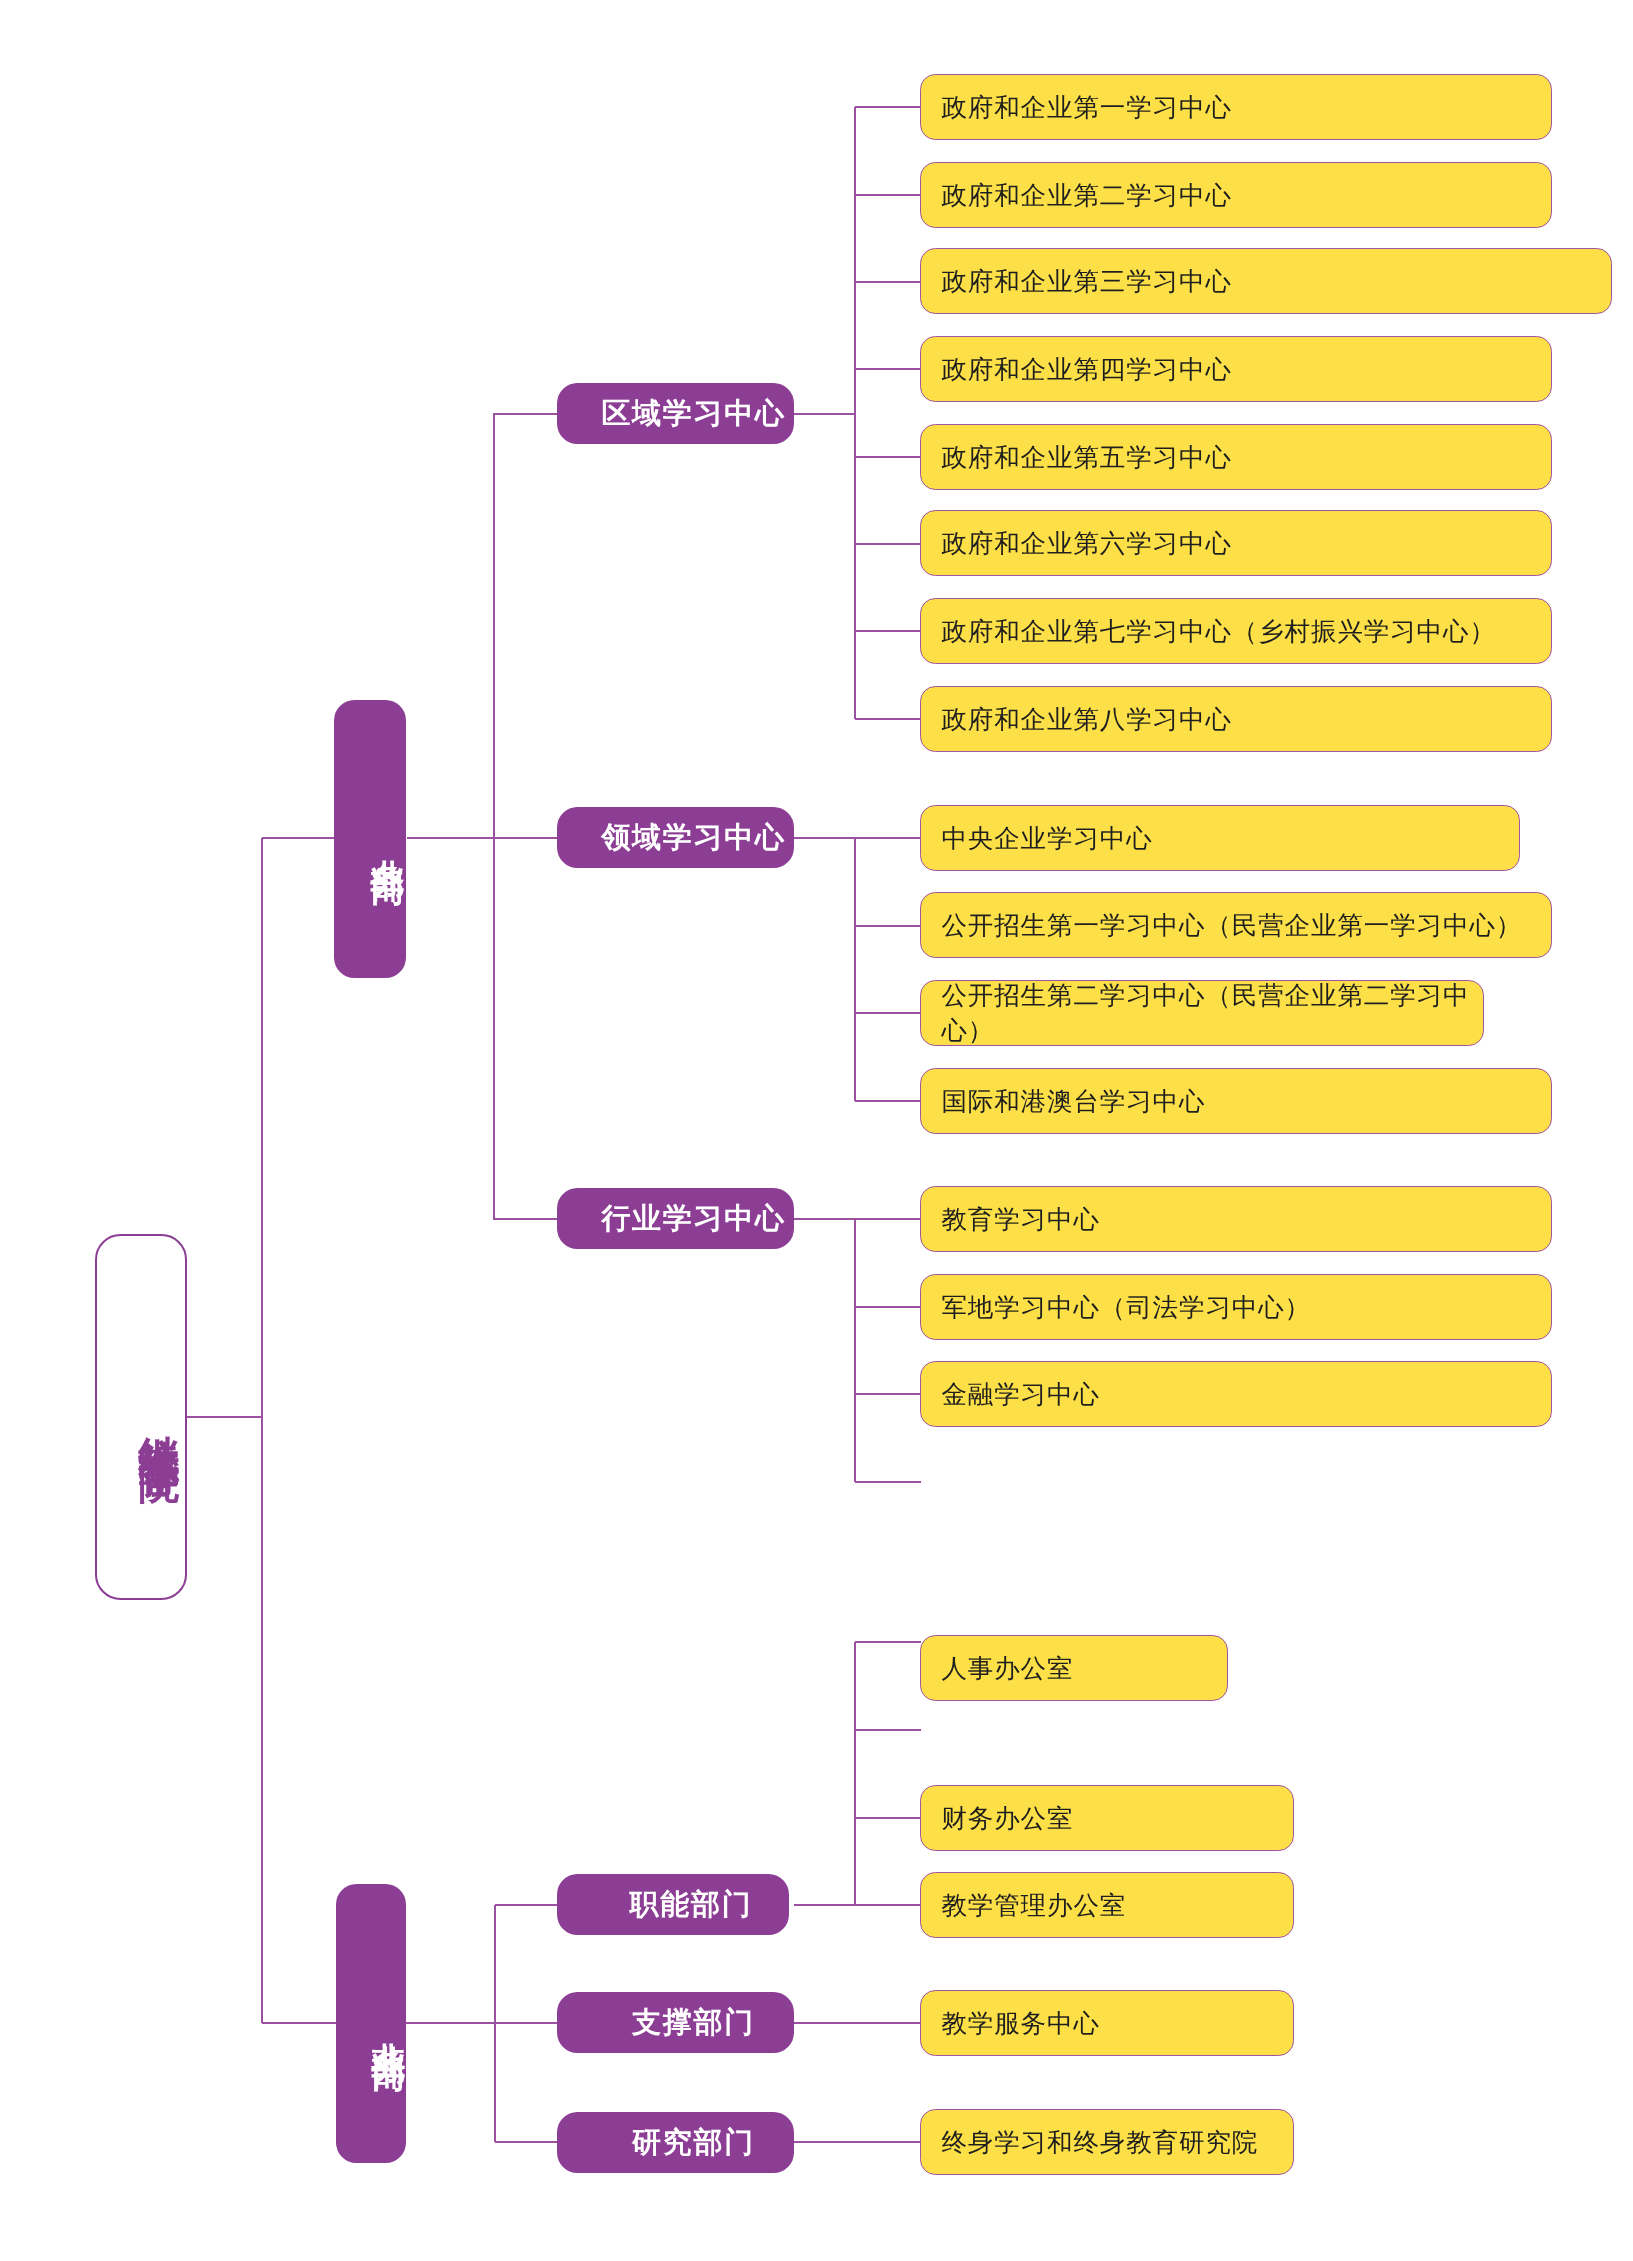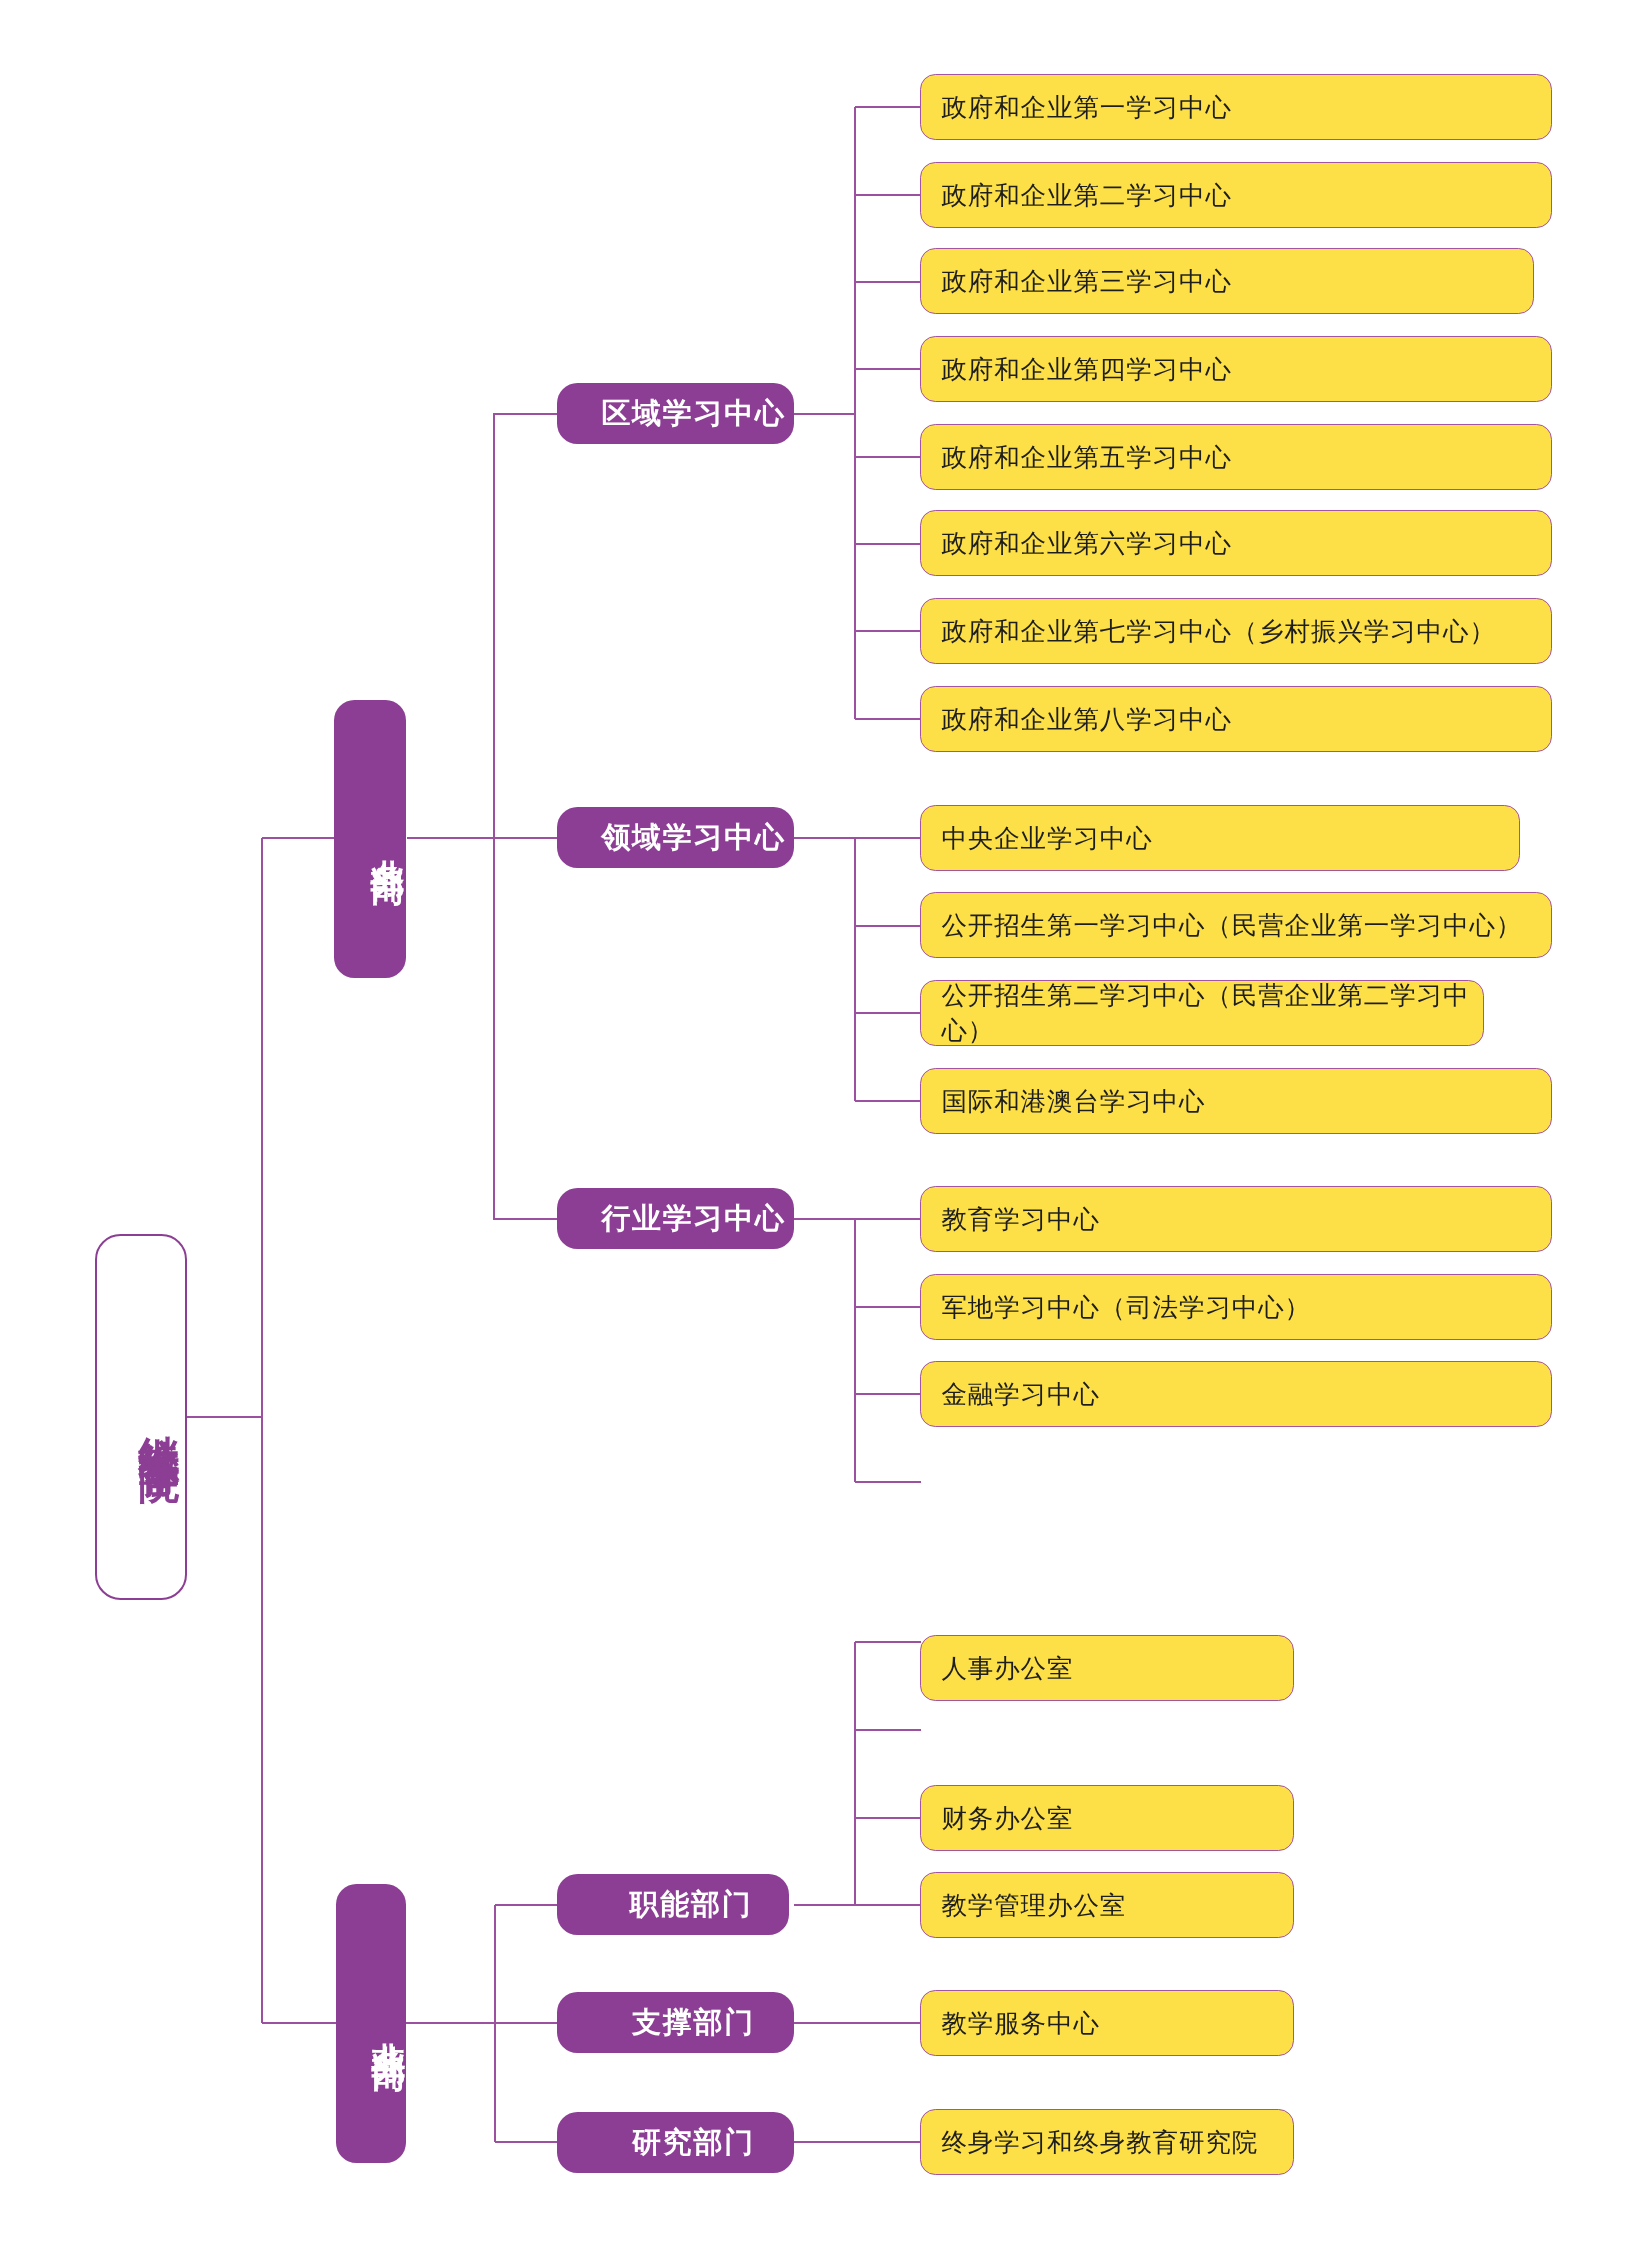--- a/index.html
+++ b/index.html
@@ -109,37 +109,37 @@
     </div>
     <div class="node branch-node" style="left: 334px; top: 700px; width: 72px; height: 278px;">
       <span class="vtext">业务部门</span>
     </div>
     <div class="node branch-node" style="left: 336px; top: 1884px; width: 70px; height: 279px;">
       <span class="vtext">非业务部门</span>
     </div>
     <div class="node group-node" style="left: 557px; top: 383px; width: 237px; height: 61px;">区域学习中心</div>
     <div class="node leaf-node" style="left: 920px; top: 74px; width: 632px; height: 66px;">政府和企业第一学习中心</div>
     <div class="node leaf-node" style="left: 920px; top: 162px; width: 632px; height: 66px;">政府和企业第二学习中心</div>
-    <div class="node leaf-node" style="left: 920px; top: 248px; width: 614px; height: 66px;">政府和企业第三学习中心</div>
+    <div class="node leaf-node" style="left: 920px; top: 248px; width: 692px; height: 66px;">政府和企业第三学习中心</div>
     <div class="node leaf-node" style="left: 920px; top: 336px; width: 632px; height: 66px;">政府和企业第四学习中心</div>
     <div class="node leaf-node" style="left: 920px; top: 424px; width: 632px; height: 66px;">政府和企业第五学习中心</div>
     <div class="node leaf-node" style="left: 920px; top: 510px; width: 632px; height: 66px;">政府和企业第六学习中心</div>
     <div class="node leaf-node" style="left: 920px; top: 598px; width: 632px; height: 66px;">政府和企业第七学习中心（乡村振兴学习中心）</div>
     <div class="node leaf-node" style="left: 920px; top: 686px; width: 632px; height: 66px;">政府和企业第八学习中心</div>
     <div class="node group-node" style="left: 557px; top: 807px; width: 237px; height: 61px;">领域学习中心</div>
     <div class="node leaf-node" style="left: 920px; top: 805px; width: 600px; height: 66px;">中央企业学习中心</div>
     <div class="node leaf-node" style="left: 920px; top: 892px; width: 632px; height: 66px;">公开招生第一学习中心（民营企业第一学习中心）</div>
     <div class="node leaf-node" style="left: 920px; top: 980px; width: 564px; height: 66px;">公开招生第二学习中心（民营企业第二学习中心）</div>
     <div class="node leaf-node" style="left: 920px; top: 1068px; width: 632px; height: 66px;">国际和港澳台学习中心</div>
     <div class="node group-node" style="left: 557px; top: 1188px; width: 237px; height: 61px;">行业学习中心</div>
     <div class="node leaf-node" style="left: 920px; top: 1186px; width: 632px; height: 66px;">教育学习中心</div>
     <div class="node leaf-node" style="left: 920px; top: 1274px; width: 632px; height: 66px;">军地学习中心（司法学习中心）</div>
     <div class="node leaf-node" style="left: 920px; top: 1361px; width: 632px; height: 66px;">金融学习中心</div>
     <div class="node group-node" style="left: 557px; top: 1874px; width: 232px; height: 61px;">职能部门</div>
-    <div class="node leaf-node" style="left: 920px; top: 1635px; width: 374px; height: 66px;">人事办公室</div>
+    <div class="node leaf-node" style="left: 920px; top: 1635px; width: 308px; height: 66px;">人事办公室</div>
     <div class="node leaf-node" style="left: 920px; top: 1785px; width: 374px; height: 66px;">财务办公室</div>
     <div class="node leaf-node" style="left: 920px; top: 1872px; width: 374px; height: 66px;">教学管理办公室</div>
     <div class="node group-node" style="left: 557px; top: 1992px; width: 237px; height: 61px;">支撑部门</div>
     <div class="node leaf-node" style="left: 920px; top: 1990px; width: 374px; height: 66px;">教学服务中心</div>
     <div class="node group-node" style="left: 557px; top: 2112px; width: 237px; height: 61px;">研究部门</div>
     <div class="node leaf-node" style="left: 920px; top: 2109px; width: 374px; height: 66px;">终身学习和终身教育研究院</div>
   </div>
 
 
 </body></html>

